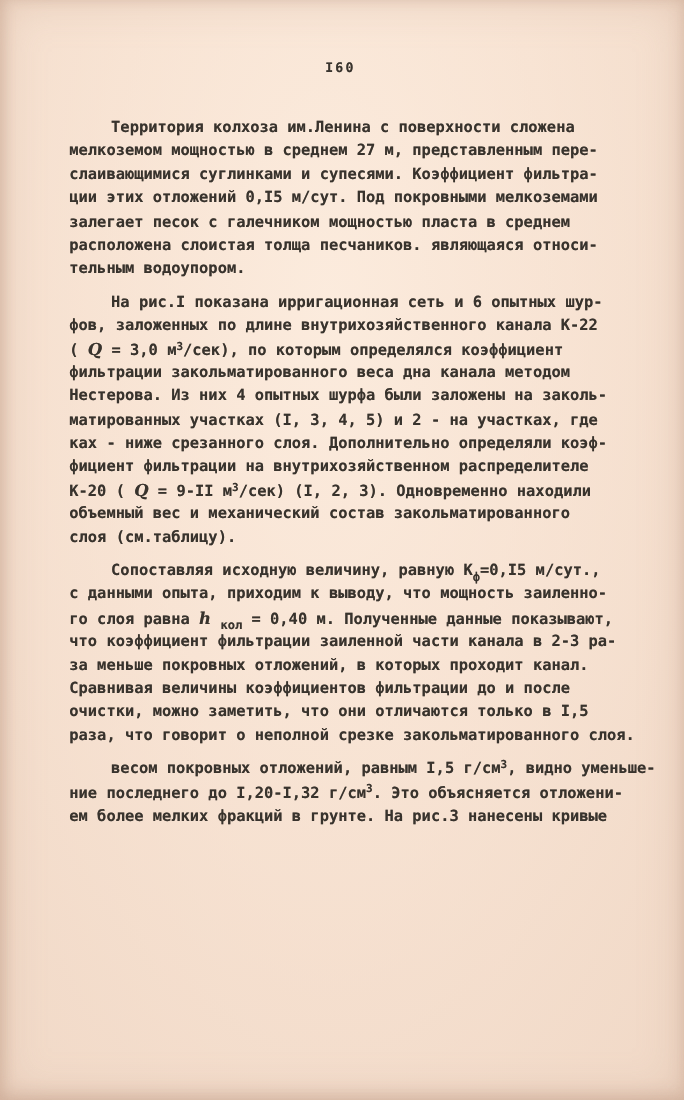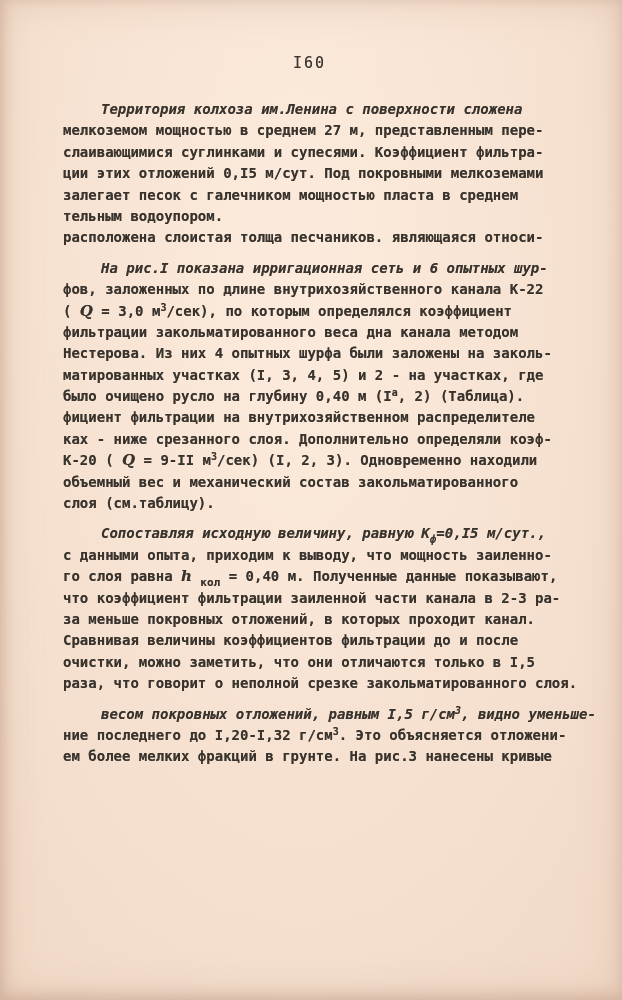--- a/index.html
+++ b/index.html
@@ -18,37 +18,37 @@
     height: 1000px;
     box-sizing: border-box;
     background:
       radial-gradient(ellipse at 48% 28%, rgba(252,236,222,0.9) 0%, rgba(248,228,212,0.6) 45%, rgba(240,216,198,0.9) 100%),
       linear-gradient(180deg, #f8e4d4 0%, #f7e2d2 60%, #f3dccb 100%);
     box-shadow: inset 0 0 40px rgba(196,158,134,0.35), inset 0 -6px 14px rgba(170,130,110,0.25), inset 4px 0 10px rgba(196,158,134,0.25);
     padding: 54px 52px 0 63px;
   }
   .page-number {
     text-align: center;
-    font-size: 15px;
-    font-weight: 400;
+    font-size: 12px;
+    font-weight: 700;
     letter-spacing: 2px;
     color: #39342e;
-    margin-bottom: 27px;
+    margin-bottom: 38px;
     padding-right: 14px;
     text-shadow: 0 0 0.6px rgba(45,38,32,0.55);
   }
   .text-block {
     font-size: 14px;
     font-weight: 700;
     color: #38332d;
     text-shadow: 0 0 0.6px rgba(45,38,32,0.5);
   }
   .paragraph { margin: 0; }
   .paragraph + .paragraph { margin-top: 9px; }
-  .paragraph.indent .line:first-child { padding-left: 38px; font-style: italic; }
+  .paragraph.indent .line:first-child { padding-left: 38px; }
   .line {
     height: 21.4px;
     line-height: 21.4px;
     white-space: pre;
   }
   .plain { }
   .sup {
     display: inline-block;
     font-size: 10px;
     vertical-align: 5px;
@@ -72,33 +72,32 @@
 
 <div class="page">
   <div class="page-number">I60</div>
   <div class="text-block" id="text-block">
       <div class="paragraph indent">
         <div class="line"><span class="plain">Территория колхоза им.Ленина с поверхности сложена</span></div>
         <div class="line"><span class="plain">мелкоземом мощностью в среднем 27 м, представленным пере-</span></div>
         <div class="line"><span class="plain">слаивающимися суглинками и супесями. Коэффициент фильтра-</span></div>
         <div class="line"><span class="plain">ции этих отложений 0,I5 м/сут. Под покровными мелкоземами</span></div>
         <div class="line"><span class="plain">залегает песок с галечником мощностью пласта в среднем</span></div>
+        <div class="line"><span class="plain">расположена слоистая толща песчаников. являющаяся относи-</span></div>
         <div class="line"><span class="plain">тельным водоупором.</span></div>
-        <div class="line"><span class="plain">расположена слоистая толща песчаников. являющаяся относи-</span></div>
       </div>
       <div class="paragraph indent">
         <div class="line"><span class="plain">На рис.I показана ирригационная сеть и 6 опытных шур-</span></div>
         <div class="line"><span class="plain">фов, заложенных по длине внутрихозяйственного канала К-22</span></div>
         <div class="line"><span class="plain">( </span><span class="script">Q</span><span class="plain"> = 3,0 м</span><span class="sup">3</span><span class="plain">/сек), по которым определялся коэффициент</span></div>
         <div class="line"><span class="plain">фильтрации закольматированного веса дна канала методом</span></div>
         <div class="line"><span class="plain">Нестерова. Из них 4 опытных шурфа были заложены на заколь-</span></div>
         <div class="line"><span class="plain">матированных участках (I, 3, 4, 5) и 2 - на участках, где</span></div>
-        <div class="line"><span class="plain">было очищено русло на глубину 0,40 м (I</span><span class="sup">а</span><span class="plain">, 2) (Таблица).</span></div>
+        <div class="line"><span class="plain">ках - ниже срезанного слоя. Дополнительно определяли коэф-</span></div>
         <div class="line"><span class="plain">фициент фильтрации на внутрихозяйственном распределителе</span></div>
-        <div class="line"><span class="plain">ках - ниже срезанного слоя. Дополнительно определяли коэф-</span></div>
         <div class="line"><span class="plain">К-20 ( </span><span class="script">Q</span><span class="plain"> = 9-II м</span><span class="sup">3</span><span class="plain">/сек) (I, 2, 3). Одновременно находили</span></div>
         <div class="line"><span class="plain">объемный вес и механический состав закольматированного</span></div>
         <div class="line"><span class="plain">слоя (см.таблицу).</span></div>
       </div>
       <div class="paragraph indent">
         <div class="line"><span class="plain">Сопоставляя исходную величину, равную К</span><span class="sub">ф</span><span class="plain">=0,I5 м/сут.,</span></div>
         <div class="line"><span class="plain">с данными опыта, приходим к выводу, что мощность заиленно-</span></div>
         <div class="line"><span class="plain">го слоя равна </span><span class="script">h</span><span class="plain"> </span><span class="sub">кол</span><span class="plain"> = 0,40 м. Полученные данные показывают,</span></div>
         <div class="line"><span class="plain">что коэффициент фильтрации заиленной части канала в 2-3 ра-</span></div>
         <div class="line"><span class="plain">за меньше покровных отложений, в которых проходит канал.</span></div>

